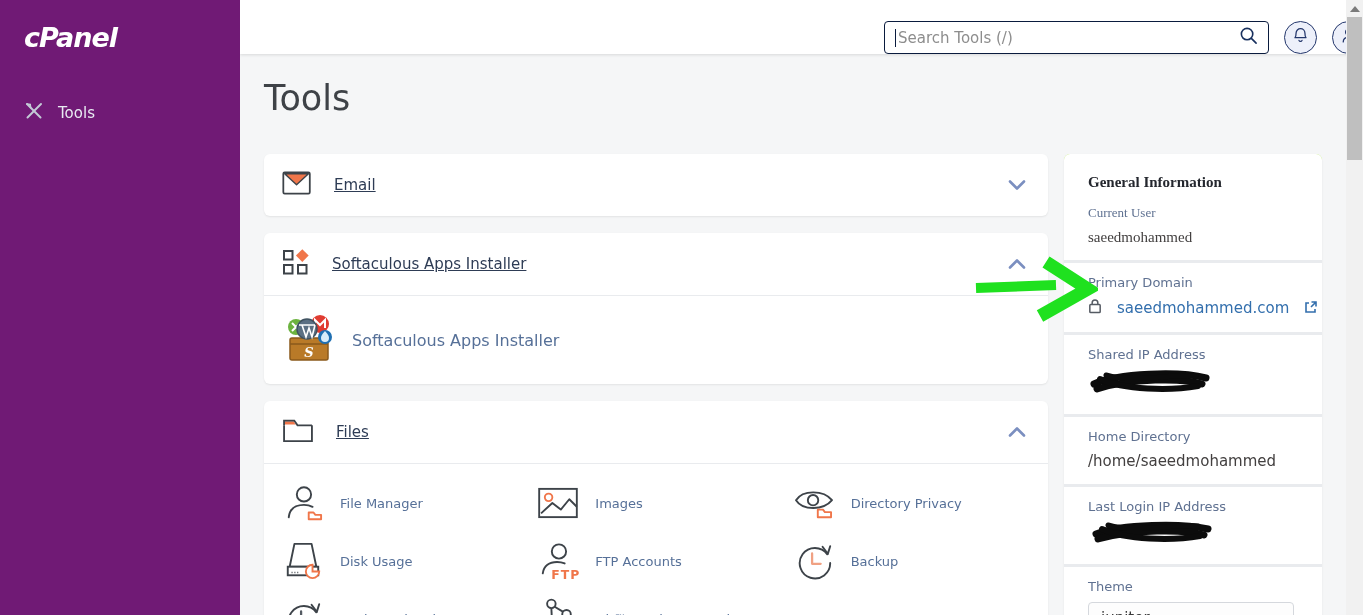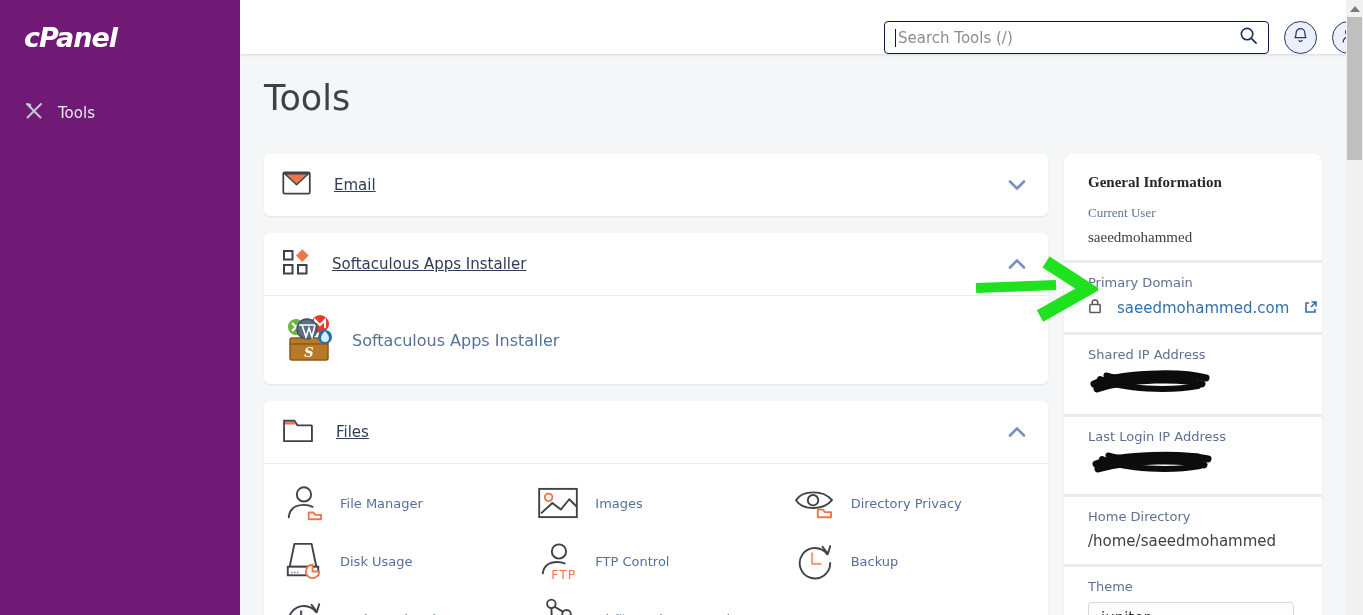--- a/index.html
+++ b/index.html
@@ -43,21 +43,21 @@
   .group-title { font-size:15px; color:#2e3c55; margin-left:22px;text-decoration:underline; }
   .group-chevron { margin-left:auto; display:flex; }
   .divider { height:1px; background:#e9ebee; }
 
   .soft-content { display:flex; align-items:center; padding:14px 18px; }
   .soft-link { font-size:16px; color:#567098; margin-left:14px; cursor:pointer; }
 
   .tools-grid { display:grid; grid-template-columns:1fr 1fr 1fr; padding:10px 0 8px 18px; }
   .tool-item { display:flex; align-items:center; gap:16px; height:58px; }
   .tool-label { font-size:13px; color:#567098; cursor:pointer; }
-  .tool-icon { width:42px; display:flex; justify-content:center; flex:0 0 auto; }
+  .tool-icon { width:42px; display:flex; justify-content:center; flex:0 0 auto;font-weight:bold; }
 
   
   .gi-card { border-radius:6px; overflow:hidden; box-shadow:0 1px 2px rgba(0,0,0,.08);
              background:#e9ebee; display:flex; flex-direction:column; gap:3px; }
   .gi-row { background:#ffffff; padding:12px 24px 14px 24px; }
   .gi-title { font-size:15px; font-weight:bold; color:#24272e; padding:20px 24px 2px 24px; background:#fff; }
   .gi-label { font-size:13px; color:#5f7191; margin-bottom:8px; }
   .gi-value { font-size:15px; color:#434040; }
   .domain-line { display:flex; align-items:center; gap:15px; }
   .domain-link { font-size:15px; color:#336fad; cursor:pointer; }
@@ -247,21 +247,21 @@
 
 
               <div class="tool-item">
                 <span class="tool-icon">
                   <svg width="42" height="40" viewBox="0 0 44 42" fill="none">
                     <circle cx="23" cy="11" r="7.5" stroke="#3d4349" stroke-width="2"></circle>
                     <path d="M6 34 c1-8 7-12 15-12 3 0 5.5 0.5 8 1.6" stroke="#3d4349" stroke-width="2" fill="none" stroke-linecap="round"></path>
                     <text x="15" y="40" font-size="13" fill="#f0764a" font-family="DejaVu Sans, sans-serif" letter-spacing="1">FTP</text>
                   </svg>
                 </span>
-                <span class="tool-label">FTP Control</span>
+                <span class="tool-label">FTP Accounts</span>
               </div>
 
               <div class="tool-item">
                 <span class="tool-icon">
                   <svg width="40" height="40" viewBox="0 0 42 42" fill="none">
                     <path d="M35 14 A16 16 0 1 0 38 23" stroke="#3d4349" stroke-width="2" fill="none" stroke-linecap="round"></path>
                     <path d="M30 6 l5.5 7.5 2.5-8" stroke="#3d4349" stroke-width="2" fill="none" stroke-linecap="round" stroke-linejoin="round"></path>
                     <path d="M19 13 V24 H28" stroke="#f0a183" stroke-width="2.4" fill="none" stroke-linecap="round" stroke-linejoin="round"></path>
                   </svg>
                 </span>
@@ -332,36 +332,36 @@
                 <svg width="125" height="30" viewBox="0 0 125 30" fill="none">
                   <path d="M6 18 C30 7 92 5 118 12" stroke="#0c0c0c" stroke-width="7" stroke-linecap="round"></path>
                   <path d="M9 23 C42 12 96 12 114 18" stroke="#0c0c0c" stroke-width="7" stroke-linecap="round"></path>
                   <path d="M12 13 C36 24 82 25 110 20" stroke="#0c0c0c" stroke-width="6" stroke-linecap="round"></path>
                   <path d="M18 9 C46 18 86 7 108 10" stroke="#0c0c0c" stroke-width="5" stroke-linecap="round"></path>
                 </svg>
               </div>
             </div>
 
             <div class="gi-row">
+              <div class="gi-label">Home Directory</div>
+              <div class="gi-value">/home/saeedmohammed</div>
+            </div>
+
+            <div class="gi-row">
               <div class="gi-label">Last Login IP Address</div>
               <div class="redacted">
                 <svg width="128" height="28" viewBox="0 0 128 28" fill="none">
                   <path d="M8 16 C34 6 94 5 120 11" stroke="#0c0c0c" stroke-width="7" stroke-linecap="round"></path>
                   <path d="M10 21 C44 11 98 11 116 17" stroke="#0c0c0c" stroke-width="7" stroke-linecap="round"></path>
                   <path d="M14 11 C38 22 84 23 112 18" stroke="#0c0c0c" stroke-width="6" stroke-linecap="round"></path>
                   <path d="M20 7 C48 16 88 5 110 8" stroke="#0c0c0c" stroke-width="5" stroke-linecap="round"></path>
                 </svg>
               </div>
             </div>
 
-            <div class="gi-row">
-              <div class="gi-label">Home Directory</div>
-              <div class="gi-value">/home/saeedmohammed</div>
-            </div>
-
             <div class="gi-row" style="padding-bottom:20px;">
               <div class="gi-label">Theme</div>
               <div class="theme-select">
                 <span class="sel-text">jupiter</span>
 
               </div>
             </div>
           </div>
 
         </div>

